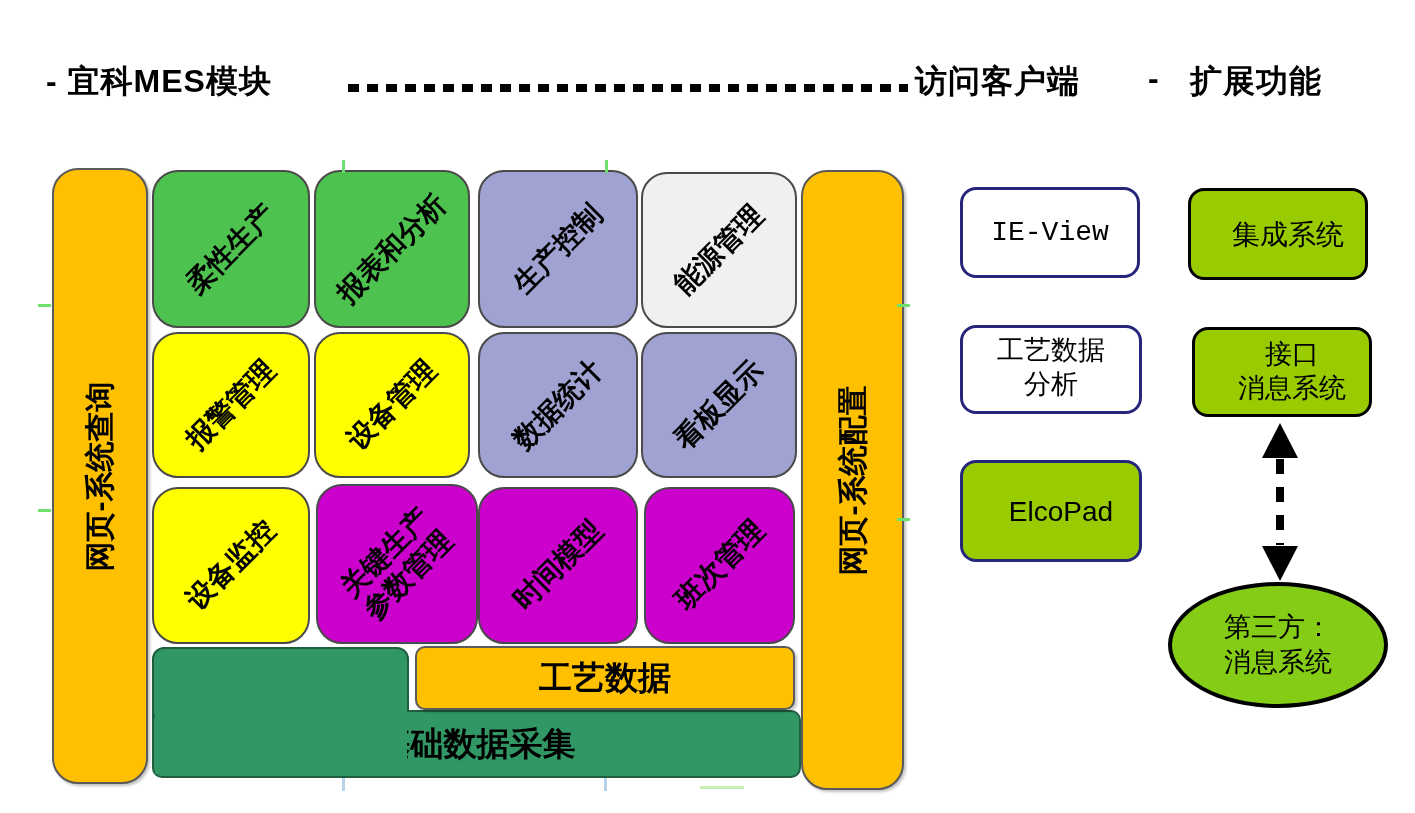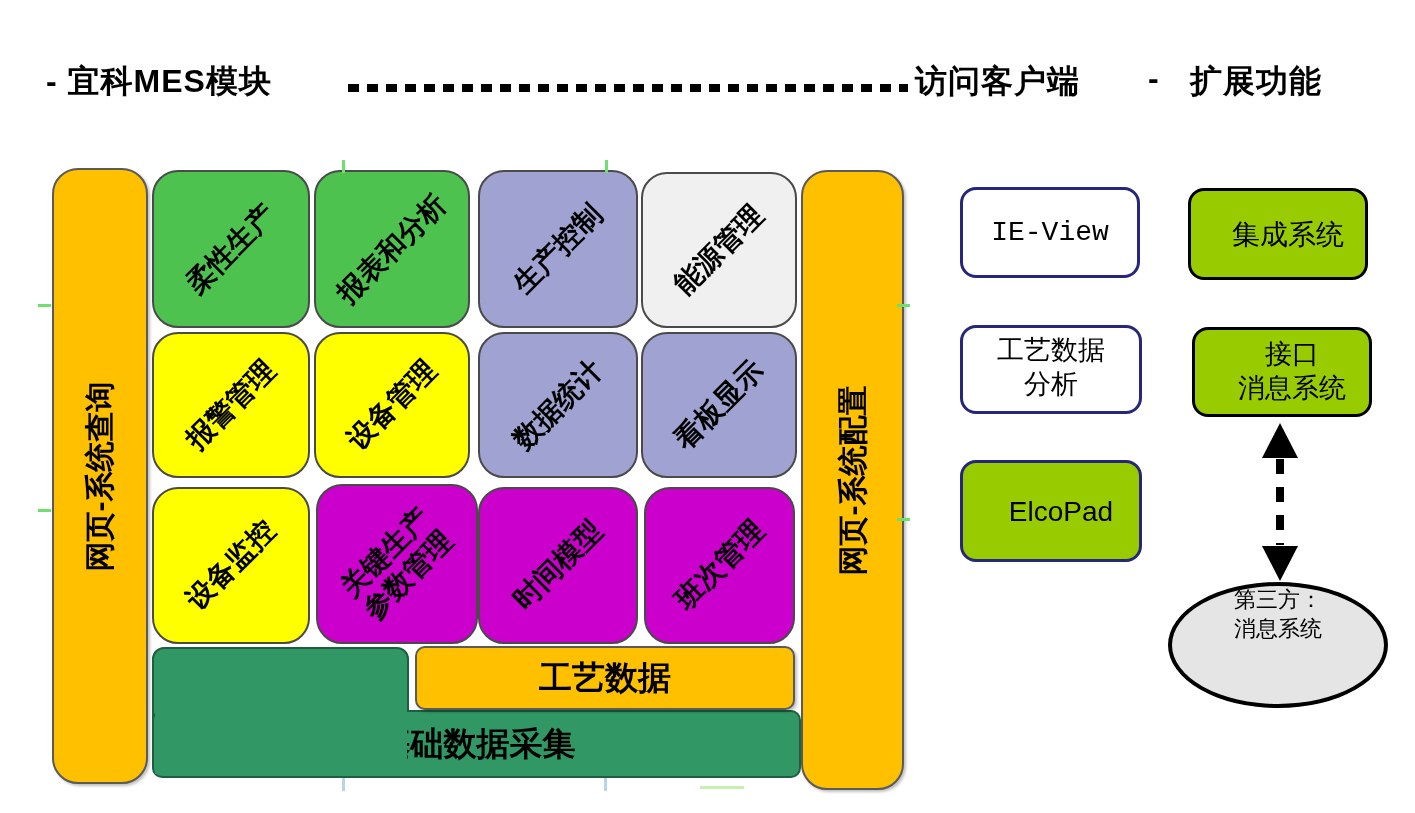--- a/index.html
+++ b/index.html
@@ -32,22 +32,22 @@
   .hlabel{font-size:33px;font-weight:bold;display:flex;align-items:center;justify-content:center;}
 
   
   .card{border-radius:16px;display:flex;align-items:center;justify-content:center;
         font-size:28px;text-align:center;white-space:pre-line;line-height:1.25;}
   .card.white{background:#fff;border:3px solid var(--navy);font-family:Liberation Mono, monospace;}
   .card.ygreen{background:var(--yellowgreen);padding-left:20px;}
   .card.b-navy{border:3px solid var(--navy);}
   .card.b-black{border:3px solid #000;}
 
-  .ellipse{border:4px solid #000;border-radius:50%;background:#e5e5e5;
-           display:flex;align-items:flex-start;justify-content:center;font-size:22px;
+  .ellipse{border:4px solid #000;border-radius:50%;background:#84cc16;
+           display:flex;align-items:center;justify-content:center;font-size:27px;
            text-align:center;white-space:pre-line;line-height:1.3;}
 
   .tick{position:absolute;}
 </style>
 </head>
 <body>
 
 <div class="abs hdr" style="left:46px;top:60px;">- 宜科MES模块</div>
 <div class="abs dashline" style="left:348px;top:84px;width:560px;"></div>
 <div class="abs hdr" style="left:915px;top:60px;">访问客户端</div>

